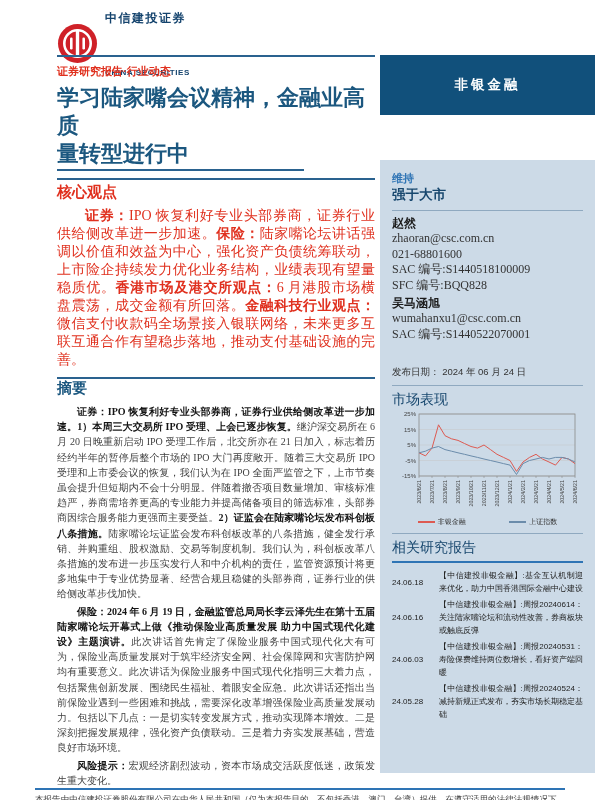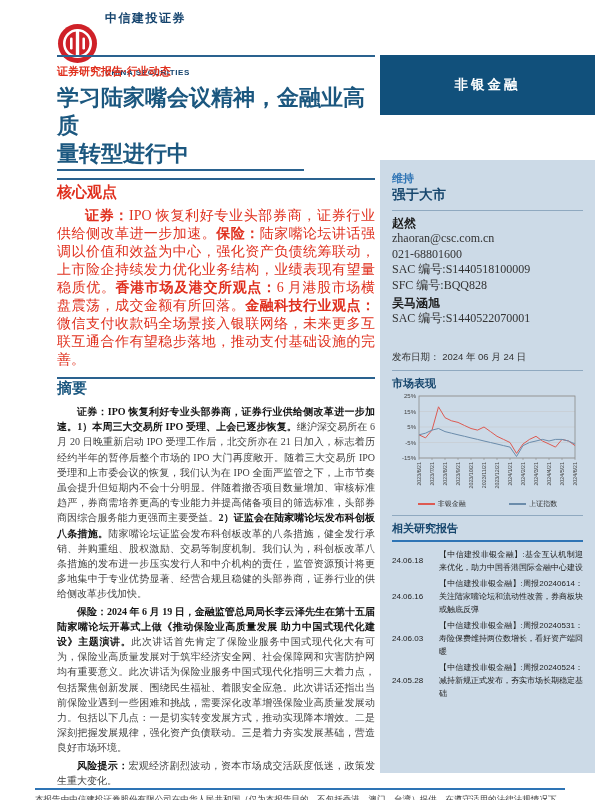--- a/index.html
+++ b/index.html
@@ -43,21 +43,21 @@
   .info-box { position:absolute; left:380px; top:160px; width:215px; height:613px;
               background:#ccdae7; padding:11px 12px; font-family:"Liberation Sans","DejaVu Sans",sans-serif; }
   .rating-row { display:flex; justify-content:space-between; align-items:baseline;flex-direction:column; }
   .rating-action { color:#2e74b5; font-size:11px; font-weight:bold; }
   .rating-level { color:#17476e; font-size:13.5px; font-weight:bold; }
   .thin-rule { border:none; border-top:1.5px solid #8fa9c0; margin:6px 0 5px; }
   .analyst-name { font-size:12px; font-weight:bold; color:#1c1c1c; margin-top:3px; line-height:15px; }
   .analyst-line { font-family:"Liberation Serif","DejaVu Serif",serif; font-size:12px;
                   color:#333; line-height:15.5px; }
   .publish-row { margin-top:24px; font-size:9.5px; color:#333; }
-  .sec-side { font-size:11px; font-weight:bold; color:#17476e; margin-top:2px; }
+  .sec-side { font-size:14px; font-weight:normal; color:#17476e; margin-top:2px; }
   .legend-row { display:flex; justify-content:space-around; align-items:center;
                 font-size:7px; color:#333; margin:0 4px 4px; }
   .legend-item { display:flex; align-items:center; gap:3px; }
   .legend-swatch { display:inline-block; width:17px; height:2px; }
   .thick-rule { height:2px; background:#2e74b5; margin:4px 0 6px; }
   .report-item { display:flex; align-items:center; gap:5px; margin-bottom:3px; }
   .report-date { width:42px; flex:0 0 auto; font-size:8px; color:#222; }
   .report-title { flex:1; font-size:8px; line-height:13px; color:#222; text-align:justify; }
 
   
@@ -120,20 +120,21 @@
 
     <div>
       <div class="analyst-name">赵然</div>
       <div class="analyst-line">zhaoran@csc.com.cn</div>
       <div class="analyst-line">021-68801600</div>
       <div class="analyst-line">SAC 编号:S1440518100009</div>
       <div class="analyst-line">SFC 编号:BQQ828</div>
     </div>
     <div>
       <div class="analyst-name">吴马涵旭</div>
+      <div class="analyst-line">wumahanxu1@csc.com.cn</div>
       <div class="analyst-line">SAC 编号:S1440522070001</div>
     </div>
 
     <div class="publish-row">
       <span>发布日期：</span>
       <span>2024 年 06 月 24 日</span>
     </div>
     <hr class="thin-rule">
 
     <div class="sec-side">市场表现</div>

